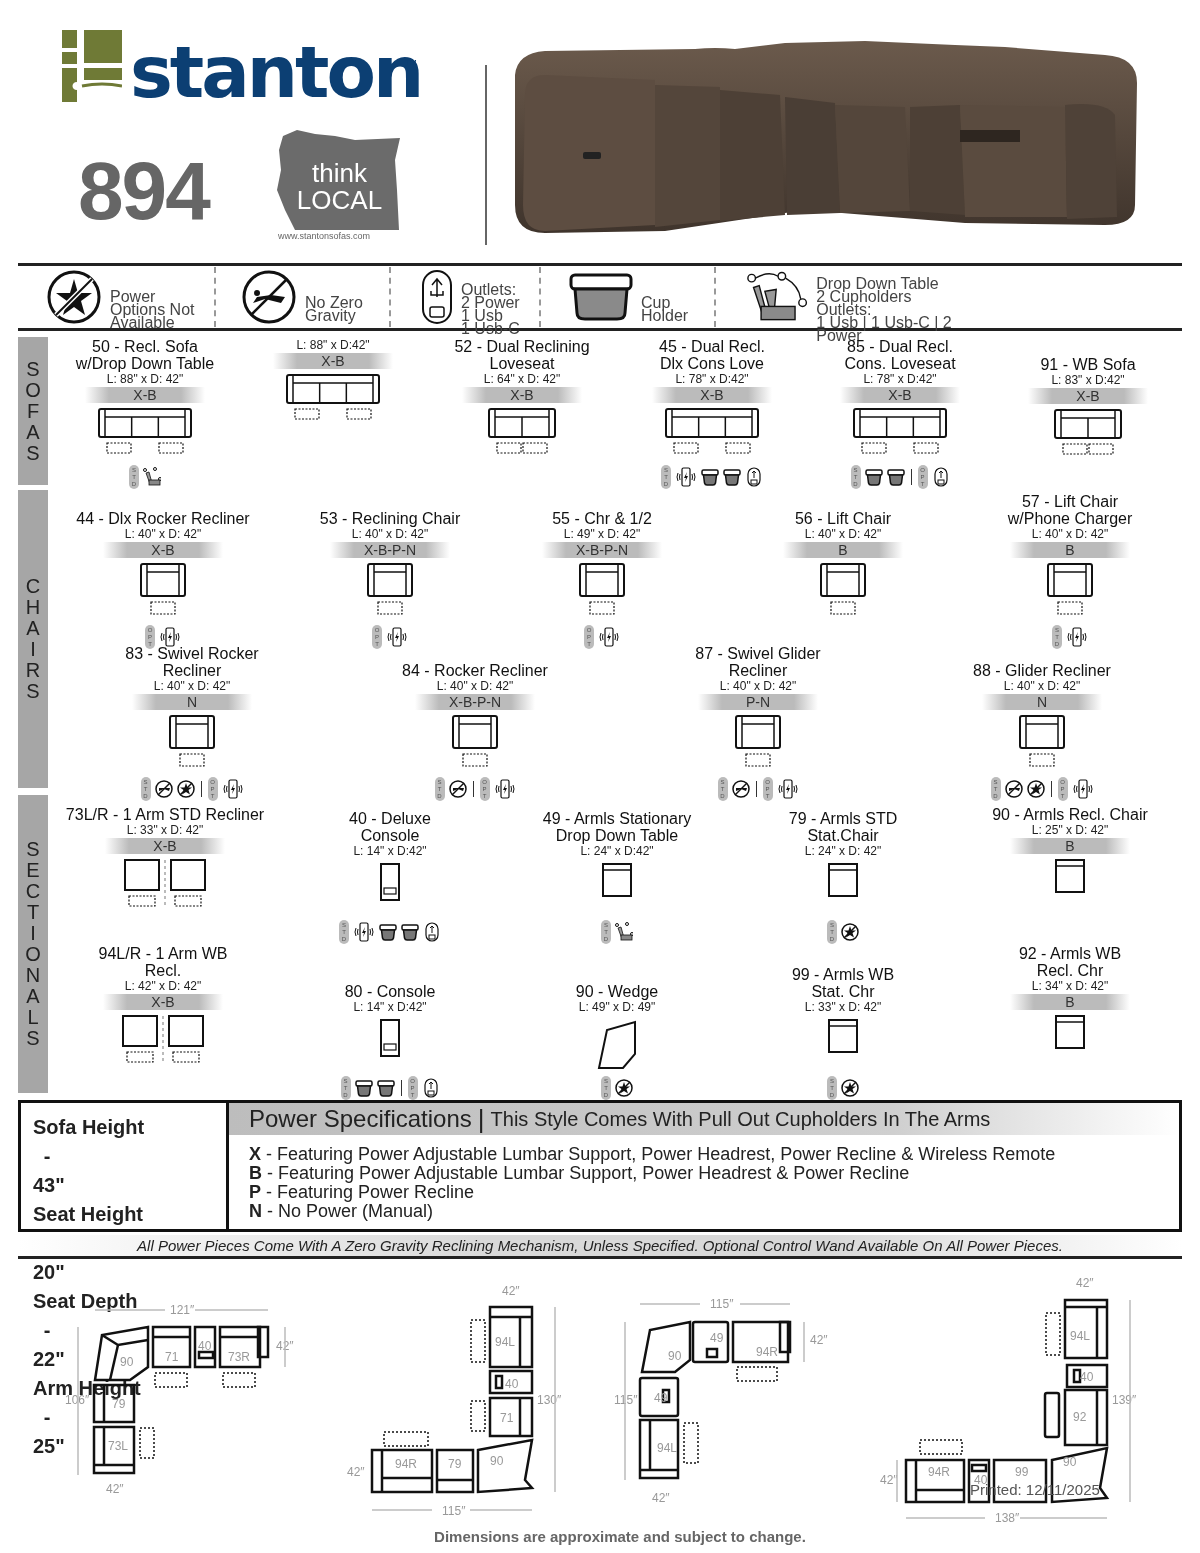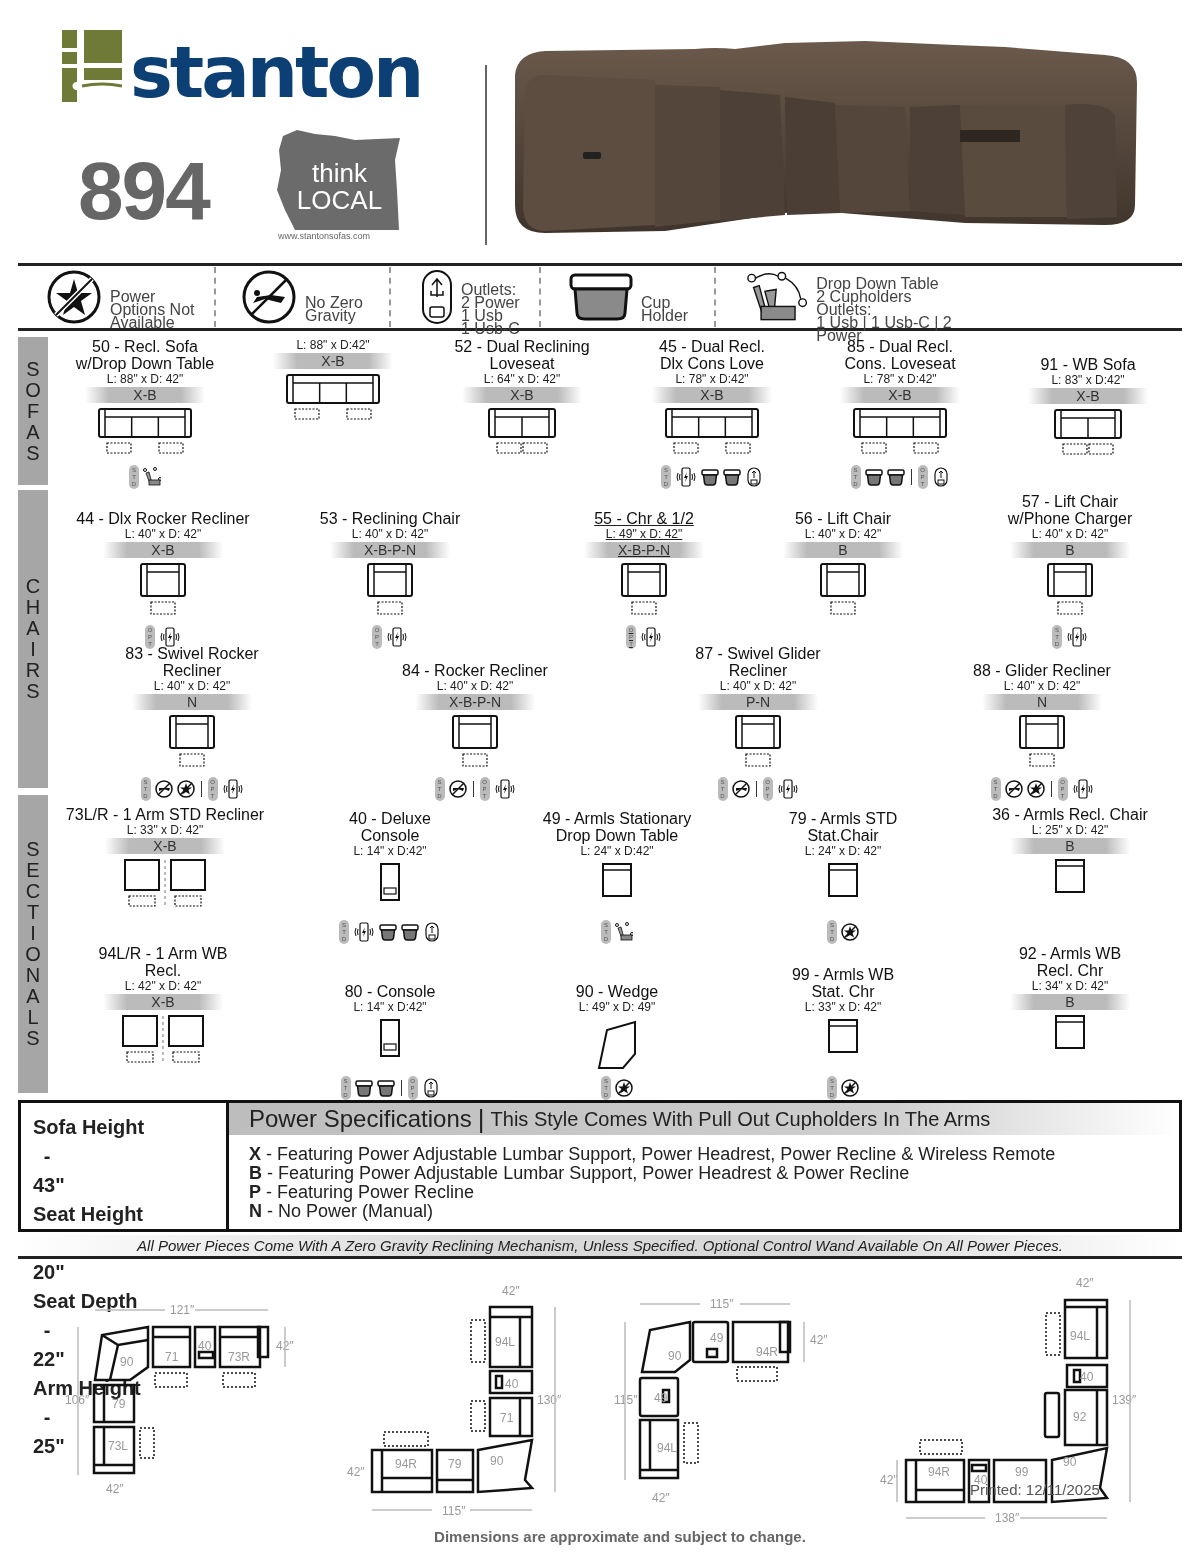--- a/index.html
+++ b/index.html
@@ -384,21 +384,21 @@
           <span>P</span>
           <span>T</span>
         </div>
         <svg width="22" height="20" viewBox="0 0 22 20">
           <rect x="7" y="1" width="8" height="18" rx="1.5" fill="#fff" stroke="#111" stroke-width="1.2"></rect>
           <path d="M12 5 L9 11 L11 11 L10 15 L13 9 L11 9Z" fill="#111"></path>
           <path d="M3 6 Q1 10 3 14 M5 7 Q4 10 5 13 M17 7 Q18 10 17 13 M19 6 Q21 10 19 14" stroke="#111" fill="none" stroke-width="1"></path>
         </svg>
       </div>
     </div>
-    <div class="abs prod" style="left: 534px; top: 510px; text-decoration: underline;">
+    <div class="abs prod" style="left: 492px; top: 510px;">
       <div class="prod-name">55 - Chr &amp; 1/2</div>
       <div class="prod-dims">L: 49" x D: 42"</div>
       <div class="prod-power">X-B-P-N</div>
       <svg class="prod-draw" width="80" height="60" viewBox="0 0 80 60">
         <rect x="18" y="2" width="44" height="32" rx="2" fill="#fff" stroke="#111" stroke-width="2"></rect>
         <line x1="24" y1="2" x2="24" y2="34" stroke="#111" stroke-width="1.5"></line>
         <line x1="56" y1="2" x2="56" y2="34" stroke="#111" stroke-width="1.5"></line>
         <line x1="24" y1="10" x2="56" y2="10" stroke="#111" stroke-width="1.5"></line>
         <rect x="28" y="40" width="24" height="12" fill="none" stroke="#111" stroke-width="1.2" stroke-dasharray="2,1.5"></rect>
       </svg>
@@ -688,21 +688,21 @@
           <span>D</span>
         </div>
         <svg width="18" height="20" viewBox="0 0 18 20">
           <circle cx="9" cy="10" r="8" fill="#fff" stroke="#111" stroke-width="1.5"></circle>
           <path d="M9 4 L10.5 8.5 L15 8.5 L11.5 11 L13 15.5 L9 13 L5 15.5 L6.5 11 L3 8.5 L7.5 8.5Z" fill="#111"></path>
           <line x1="3" y1="16" x2="15" y2="4" stroke="#111" stroke-width="1.5"></line>
         </svg>
       </div>
     </div>
     <div class="abs prod" style="left: 960px; top: 806px;">
-      <div class="prod-name">36 - Armls Recl. Chair</div>
+      <div class="prod-name">90 - Armls Recl. Chair</div>
       <div class="prod-dims">L: 25" x D: 42"</div>
       <div class="prod-power">B</div>
       <svg class="prod-draw" width="70" height="55" viewBox="0 0 70 55">
         <rect x="21" y="2" width="28" height="32" fill="#fff" stroke="#111" stroke-width="2"></rect>
         <line x1="21" y1="8" x2="49" y2="8" stroke="#111" stroke-width="1.5"></line>
       </svg>
     </div>
     <div class="abs prod" style="left: 53px; top: 945px;">
       <div class="prod-name">94L/R - 1 Arm WB
 Recl.</div>

